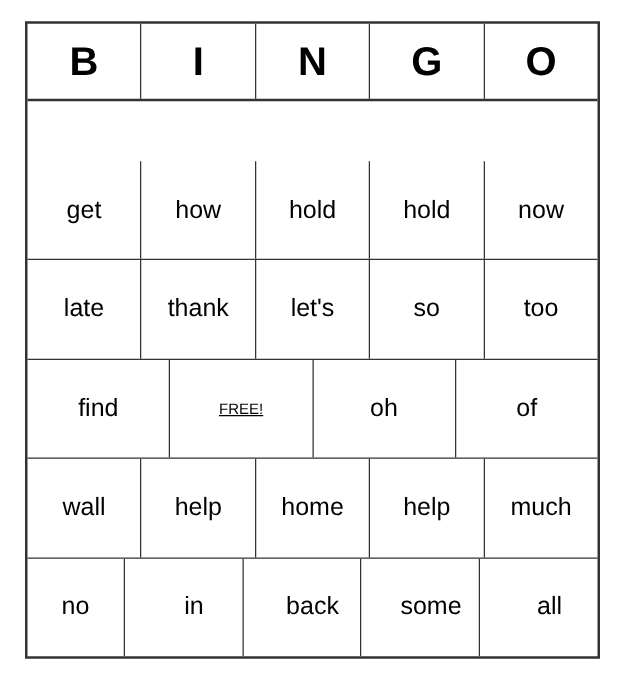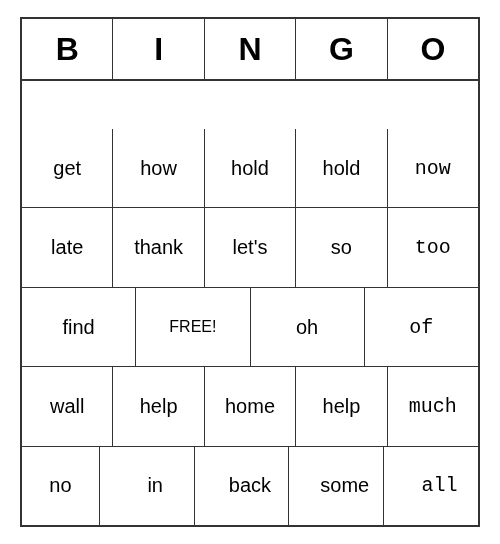--- a/index.html
+++ b/index.html
@@ -70,26 +70,26 @@
       justify-content: center;
       align-items: center;
       font-size: 20px;
       border-right: 1px solid #333;
       text-align: center;
       padding: 4px;
     }
 
     .bingo-cell:last-child {
       border-right: none;
-      font-family: Liberation Mono, monospace;
     }
 
     .free-cell {
-      font-size: 16px;
+      font-size: 12px;
       font-weight: normal;
+      text-decoration: underline;
     }
   </style>
 </head>
 <body>
 
 <div class="bingo-card">
   <div class="bingo-header">
   <div class="bingo-header-cell">B</div>
       <div class="bingo-header-cell">I</div>
       <div class="bingo-header-cell">N</div>

